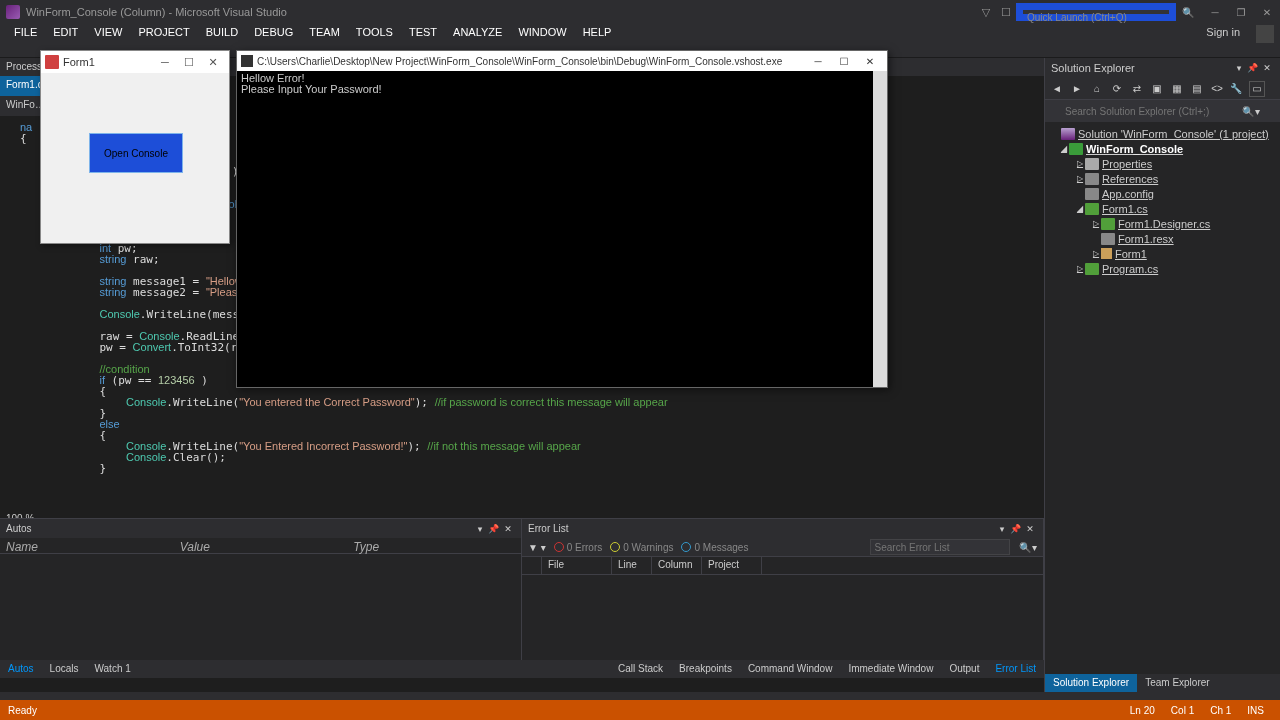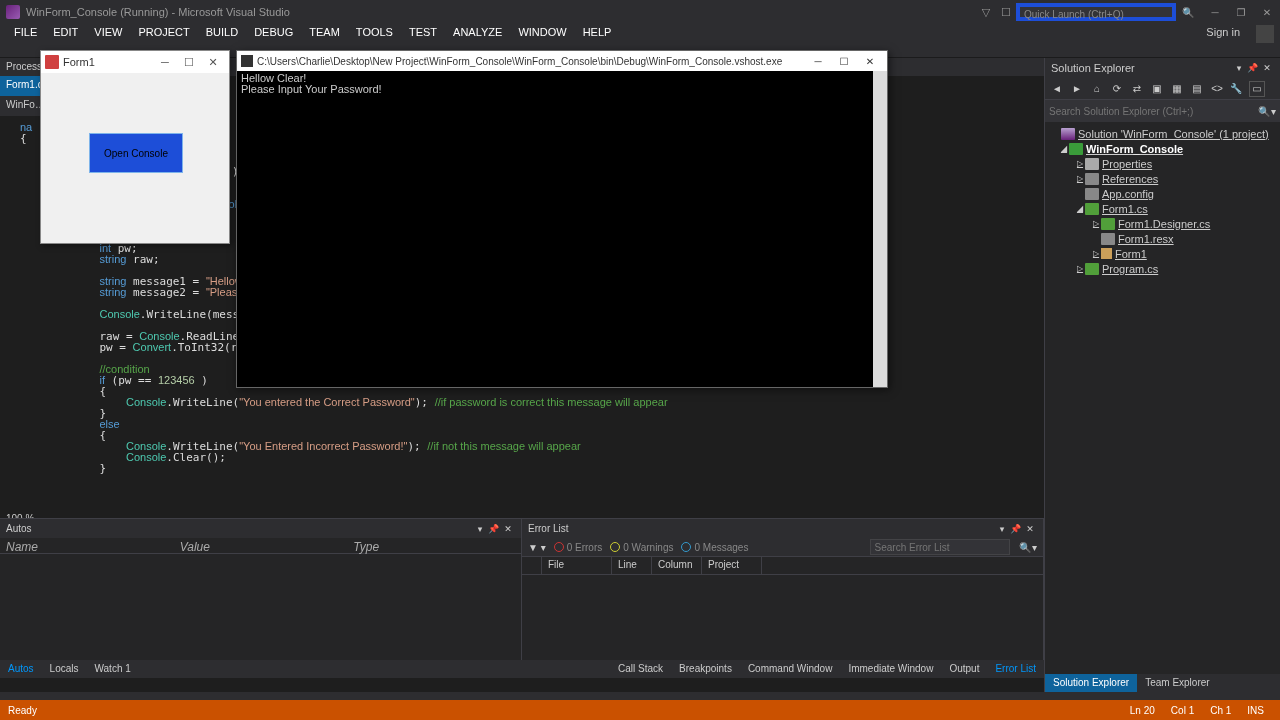--- a/index.html
+++ b/index.html
@@ -4,21 +4,21 @@
 <style>
 * { margin: 0; padding: 0; box-sizing: border-box; font-family: "Segoe UI", sans-serif; }
 body { background: #2d2d30; color: #cccccc; width: 1280px; height: 720px; overflow: hidden; position: relative; font-size: 11px; }
 
 
 .titlebar { height: 24px; background: #2d2d30; display: flex; align-items: center; padding-left: 6px; color: #999; font-size: 11px; }
 .titlebar .vsicon { width: 14px; height: 14px; background: linear-gradient(135deg,#68217a,#9a5cb4); margin-right: 6px; border-radius: 2px; }
 .titlebar .spacer { flex: 1; }
 .titlebar .tbicon { width: 20px; text-align: center; cursor: pointer; }
 .titlebar .winbtn { width: 26px; height: 18px; display:flex;align-items:center;justify-content:center; cursor:pointer; font-size:10px; }
-.quick-launch { width: 160px; height: 18px; background: #333337; border: 4px solid #1d4ed8; color: #888; padding: 0 4px; font-size: 10px; line-height: 16px; }
+.quick-launch { width: 160px; height: 18px; background: #333337; border: 7px solid #1d4ed8; color: #888; padding: 0 4px; font-size: 10px; line-height: 16px; }
 
 
 .menubar { height: 20px; background: #2d2d30; display: flex; padding-left: 6px; }
 .menubar .mi { padding: 2px 8px; font-size: 11px; color: #ffffff; cursor: pointer; }
 .signin { margin-left: auto; padding: 2px 10px; color: #ccc; font-size:11px; cursor:pointer; }
 .avatar { width:18px; height:18px; background:#444; margin:1px 6px; }
 
 
 .toolbar { height: 14px; background: #2d2d30; border-bottom: 1px solid #1b1b1c; }
 
@@ -63,21 +63,21 @@
 .bottom-tabs .bt.hl { color:#0097fb; }
 .bottom-tabs .gap { flex:1; }
 
 
 .right { width: 236px; background: #252526; border-left:1px solid #3f3f46; display:flex; flex-direction:column; }
 .se-title { height:20px; background:#2d2d30; padding:3px 6px; font-size:11px; display:flex; align-items:center; }
 .se-title .spacer { flex:1; }
 .se-title .pbtn { width:14px; text-align:center; cursor:pointer; font-size:9px; }
 .se-toolbar { height:22px; background:#2d2d30; display:flex; gap:4px; padding:3px 4px; border-bottom:1px solid #3f3f46; align-items:center; }
 .se-toolbar .tb { width:16px; height:16px; display:flex; align-items:center; justify-content:center; font-size:10px; color:#ccc; cursor:pointer; }
-.se-search { height:22px; background:#333337; margin:0; display:flex; align-items:center; padding:0 4px; }
+.se-search { height:22px; background:#333337; margin:0; display:flex; align-items:center; padding:0 20px; }
 .se-search input { flex:1; background:transparent; border:none; color:#888; font-size:10px; outline:none; }
 .tree { flex:1; padding:4px 2px; font-size:11px; overflow:auto; }
 .tree .node { display:flex; align-items:center; height:15px; padding-left:4px; cursor:pointer; white-space:nowrap;text-decoration:underline; }
 .tree .tw { width:10px; color:#ccc; font-size:8px; text-align:center; }
 .tree .ic { width:14px; height:12px; margin-right:3px; display:inline-block; }
 .ic-sln { background: linear-gradient(#b8a0d0,#68217a); border-radius:1px; }
 .ic-csproj { background: #3a9c3a; border-radius:1px; }
 .ic-folder { background: #d7ba7d; border-radius:1px; }
 .ic-cs { background: #519f3a; border-radius:1px; width:10px; height:11px; }
 .ic-ref { background: #888; border-radius:1px; }
@@ -109,21 +109,21 @@
 .console-win .cw-title .wbtn { width:26px; text-align:center; cursor:pointer; }
 .console-win .cw-body { flex:1; padding:2px 4px; font-family: Consolas, monospace; font-size:11px; line-height:1.0; color:#ccc; white-space:pre; overflow:hidden; position:relative; }
 .console-win .vsb { position:absolute; right:0; top:20px; bottom:0; width:14px; background:#dcdcdc; }
 .zoombox { position:absolute; left:6px; bottom:168px; font-size:10px; color:#ccc; }
 </style>
 </head>
 <body>
 
 <div class="titlebar">
   <div class="vsicon"></div>
-  <span>WinForm_Console (Running) - Microsoft Visual Studio</span>
+  <span>WinForm_Console (Column) - Microsoft Visual Studio</span>
   <div class="spacer"></div>
   <span class="tbicon">▽</span>
   <span class="tbicon">☐</span>
   <div class="quick-launch">Quick Launch (Ctrl+Q)</div>
   <span class="winbtn">🔍</span>
   <span class="winbtn">─</span>
   <span class="winbtn">❐</span>
   <span class="winbtn">✕</span>
 </div>
 
@@ -366,17 +366,17 @@
 
 <div class="console-win">
   <div class="cw-title">
     <span class="cico"></span>
     <span>C:\Users\Charlie\Desktop\New Project\WinForm_Console\WinForm_Console\bin\Debug\WinForm_Console.vshost.exe</span>
     <div class="spacer"></div>
     <span class="wbtn">─</span>
     <span class="wbtn">☐</span>
     <span class="wbtn">✕</span>
   </div>
-  <div class="cw-body"><span>Hellow Clear!</span>
+  <div class="cw-body"><span>Hellow Error!</span>
 <span>Please Input Your Password!</span>
 </div>
   <div class="vsb"></div>
 </div>
 
 </body></html>

